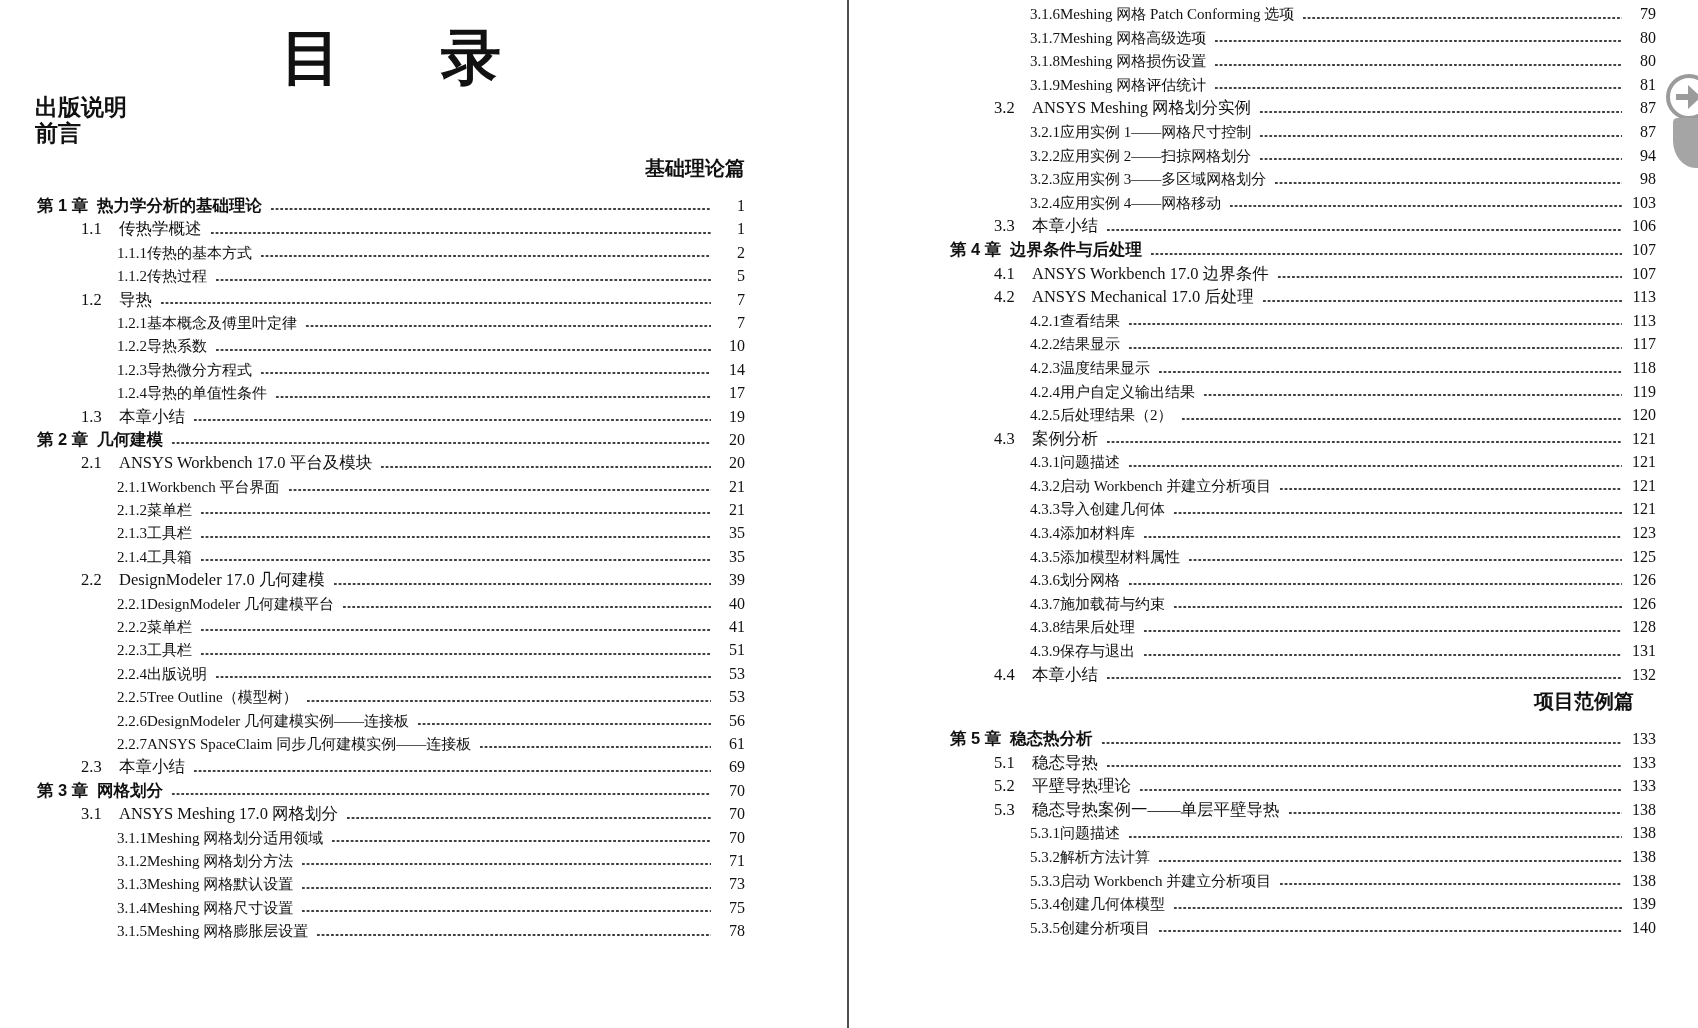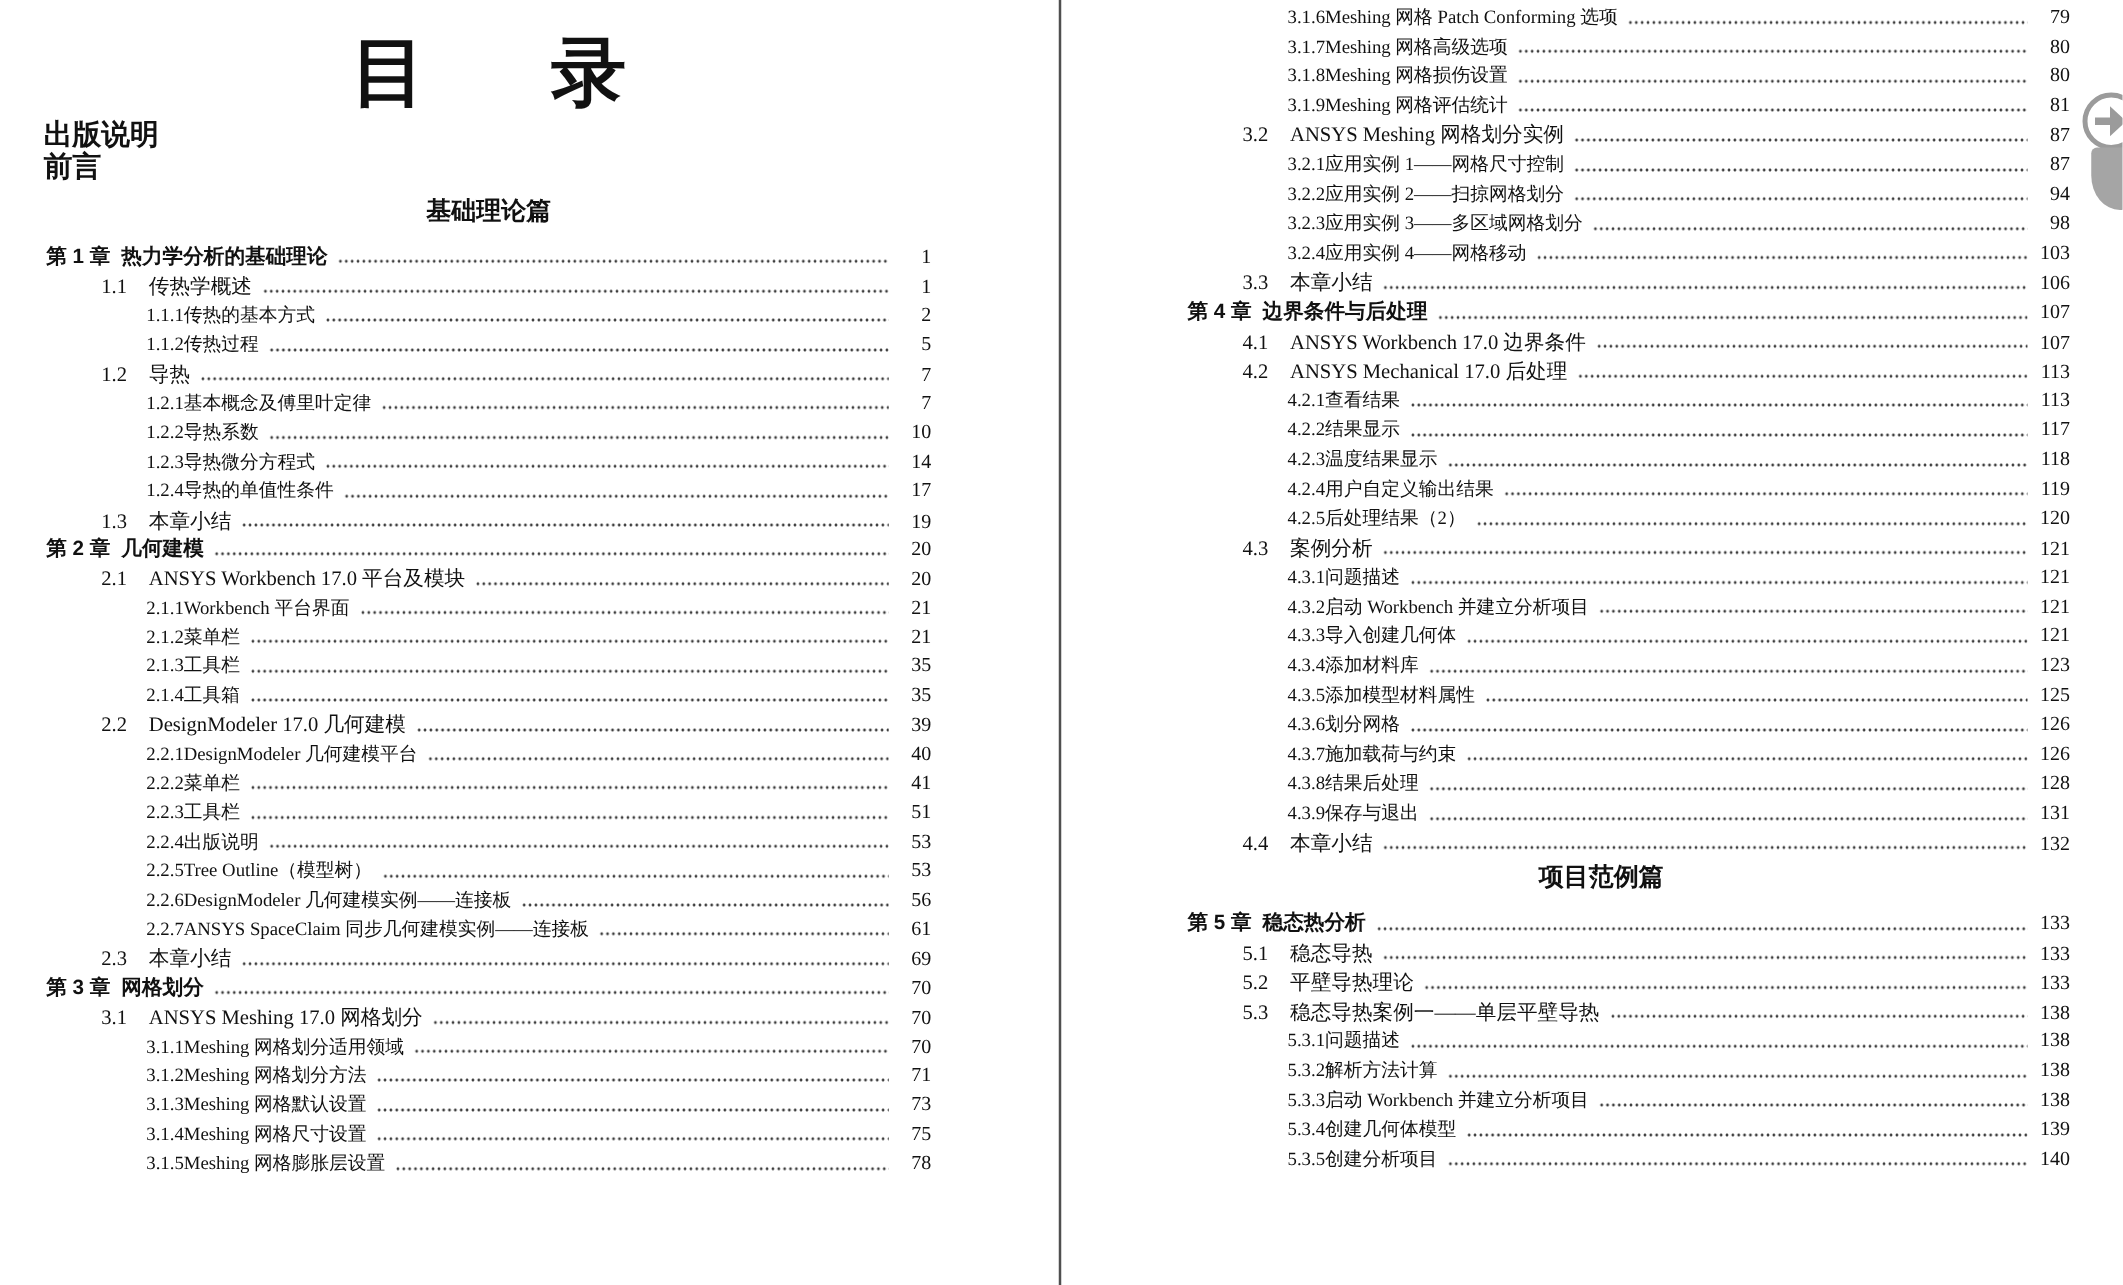--- a/index.html
+++ b/index.html
@@ -11,21 +11,21 @@
               font-family:"Liberation Serif","DejaVu Serif",serif;
               font-weight:bold;font-size:60px;letter-spacing:0;}
   #page-title .t2{margin-left:100px;}
 
   
   #front-matter{position:absolute;left:35px;top:94px;
                 font-family:"Liberation Sans","DejaVu Sans",sans-serif;
                 font-weight:bold;font-size:23px;line-height:26px;}
 
   
-  .part-header{position:absolute;text-align:center;
+  .part-header{position:absolute;text-align:right;
                font-family:"Liberation Sans","DejaVu Sans",sans-serif;
                font-weight:bold;font-size:20px;}
   #part-header-left{left:37px;top:155px;width:708px;}
   #part-header-right{left:928px;top:688px;width:706px;}
 
   
   .toc-col{position:absolute;}
   #left-rows{left:37px;top:194px;width:708px;--rh:23.4px;}
   #right-rows-top{left:950px;top:2px;width:706px;--rh:23.6px;}
   #right-rows-bottom{left:950px;top:727px;width:706px;--rh:23.6px;}

